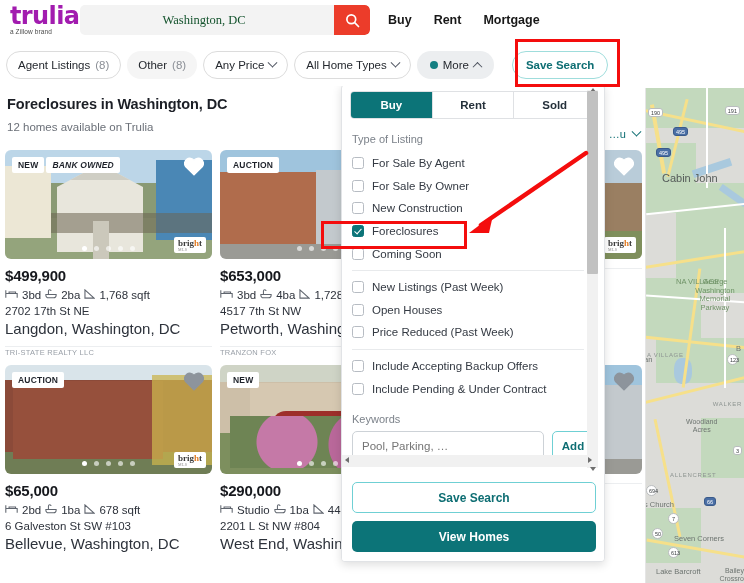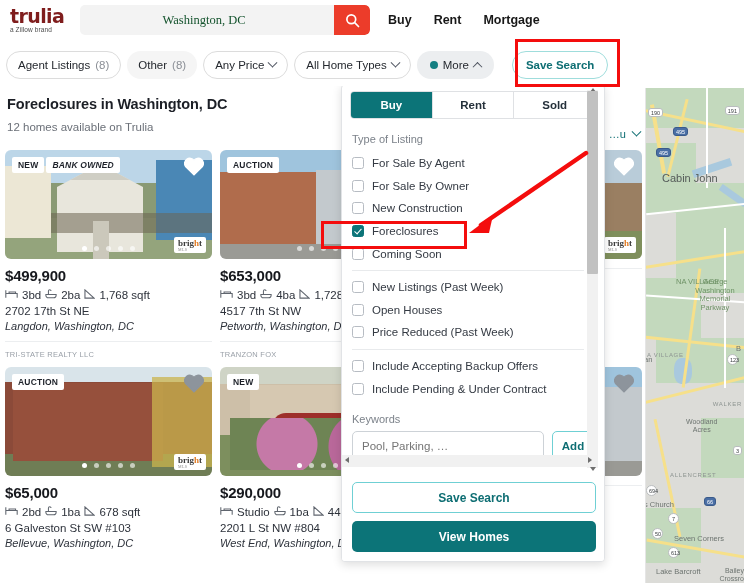--- a/index.html
+++ b/index.html
@@ -15,22 +15,22 @@
   .app { position: relative; width: 744px; height: 583px; overflow: hidden; background:#fff; }
 
   
   .header {
     position: absolute; top: 0; left: 0; width: 744px; height: 40px;
     background: #fff; display: flex; align-items: center; padding: 0 8px;
     z-index: 30;
   }
   .logo { width: 60px; margin-left: 2px; margin-right: 10px; line-height: 1; }
   .logo .word {
-    font-size: 19px; font-weight: 700; letter-spacing: -0.6px;
-    color: #7f1d1d; font-family: "DejaVu Sans", sans-serif;
+    font-size: 24px; font-weight: 700; letter-spacing: -0.6px;
+    color: #a21caf; font-family: "DejaVu Sans", sans-serif;
   }
   .logo .sub { font-size: 6.5px; color: #4a4a4a; letter-spacing: 0.1px; margin-top:1px; }
 
   .searchwrap {
     position: relative; width: 290px; height: 30px;
     background: #f3f3f3; border-radius: 5px; display: flex; align-items: center;
     overflow: hidden;
   }
   .searchwrap input {
     border: 0; outline: 0; background: transparent; height: 30px;
@@ -140,23 +140,23 @@
     padding: 2px 4px 1px; font-size: 9px; font-weight: 700; color: #3d3d3d; z-index:3;
     font-family: "Liberation Serif", serif; line-height: 1;
   }
   .bright u { display:block; font-size:4px; font-weight:400; text-decoration:none; color:#8a8a8a; letter-spacing:.4px;}
   .bright b { color: #e07b23; }
 
   .price { font-size: 15px; font-weight: 700; margin-top: 8px; color:#16181d; letter-spacing:-0.2px;}
   .specs { display: flex; align-items: center; gap: 4px; font-size: 11.5px; color: #2d323b; margin-top: 5px; }
   .specs .ic { opacity: .85; }
   .addr1 { font-size: 11.5px; color: #2d323b; margin-top: 4px; }
-  .addr2 { font-size: 11px; color: #2d323b; margin-top: 3px; font-style: italic; }
+  .addr2 { font-size: 15px; color: #2d323b; margin-top: 3px; }
   .broker { font-size: 7.5px; color: #9aa0a8; letter-spacing: .25px; margin-top: 9px;
-            border-top: 1px solid #eceef0; padding-top: 8px; }
+            border-top: 1px solid #eceef0; padding-top: 1px; }
 
   
   .map {
     position: absolute; right: 0; top: 88px; width: 99px; height: 495px;
     background: #dcdcd8; overflow: hidden; z-index: 6; border-left:1px solid #e5e5e5;
   }
   .map .green { position: absolute; background: #c3d9bd; }
   .map .water { position: absolute; background: #a9c9de; }
   .map .road { position: absolute; background: #f6e08a; }
   .map .roadw { position: absolute; background: #ffffff; }

